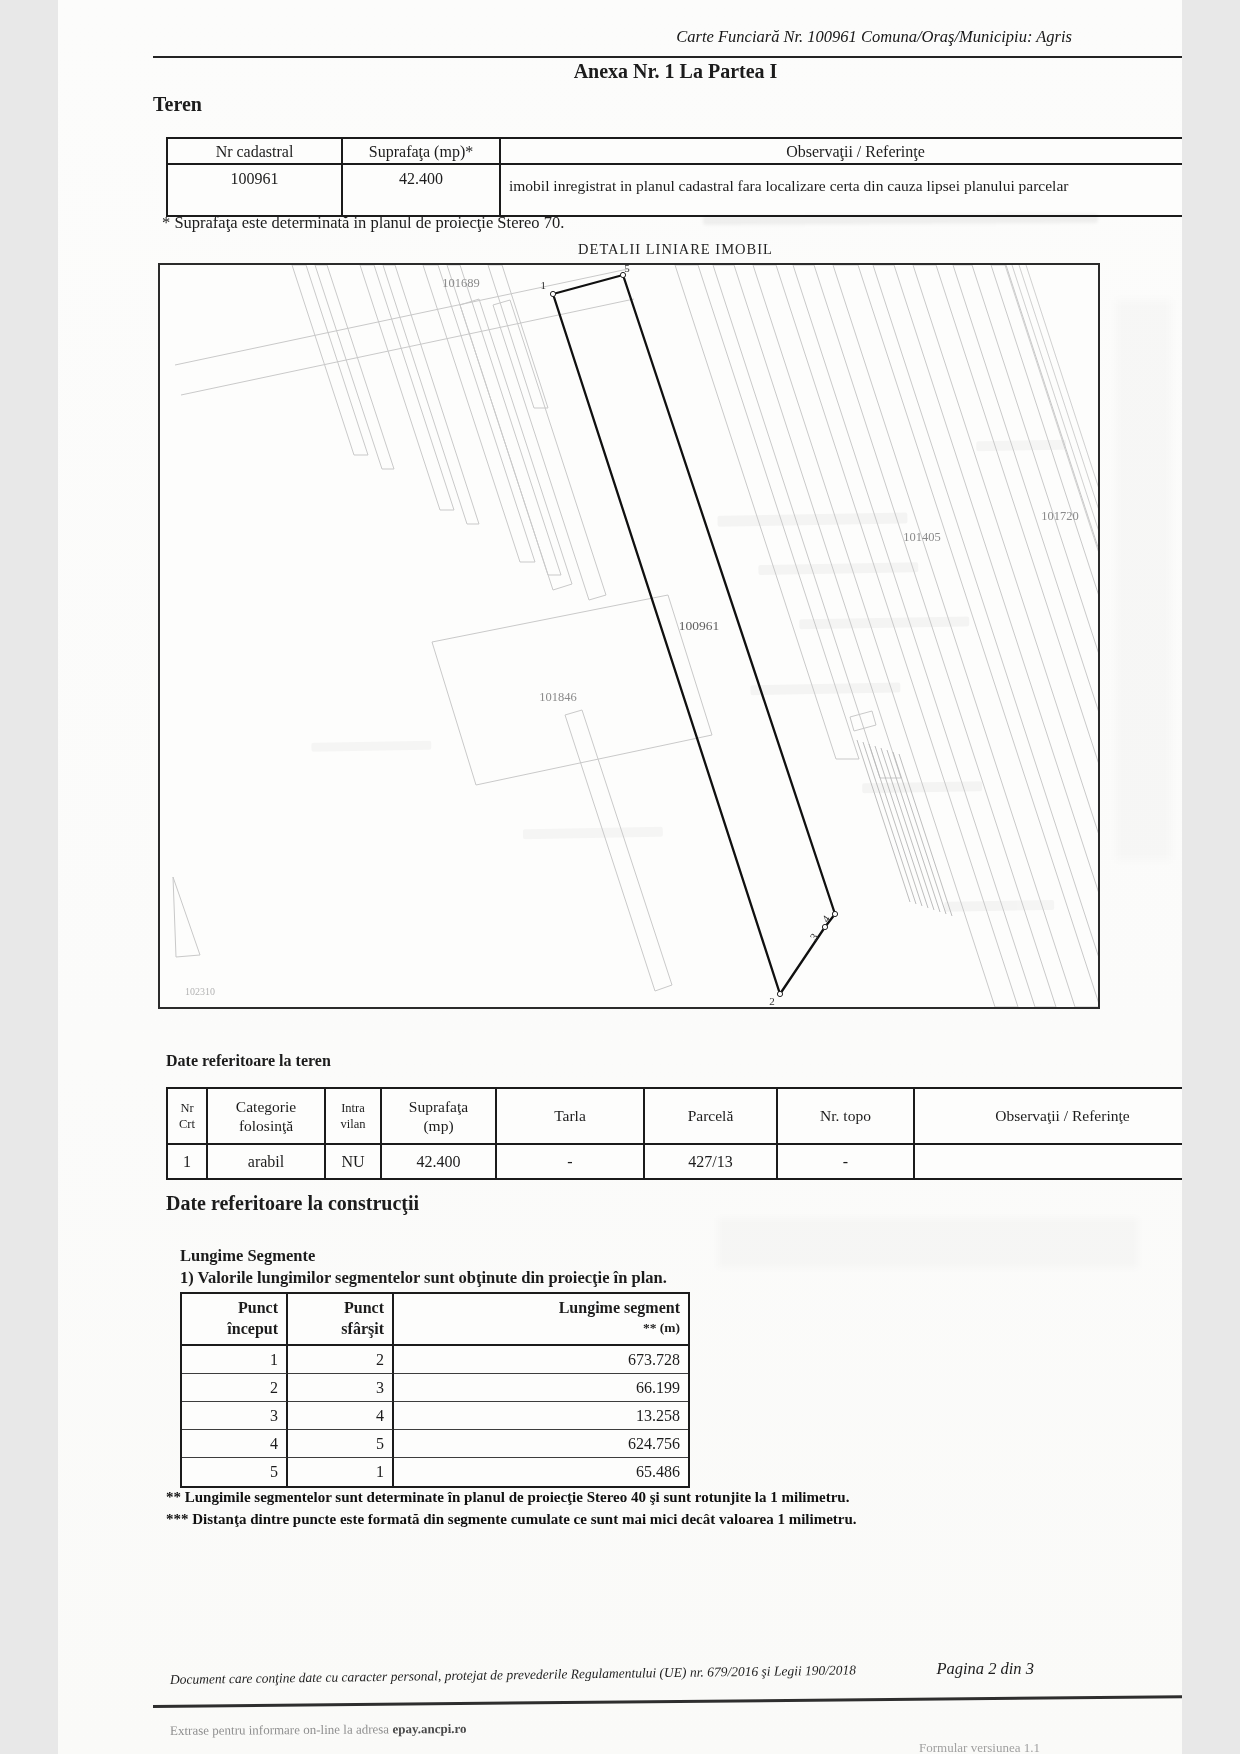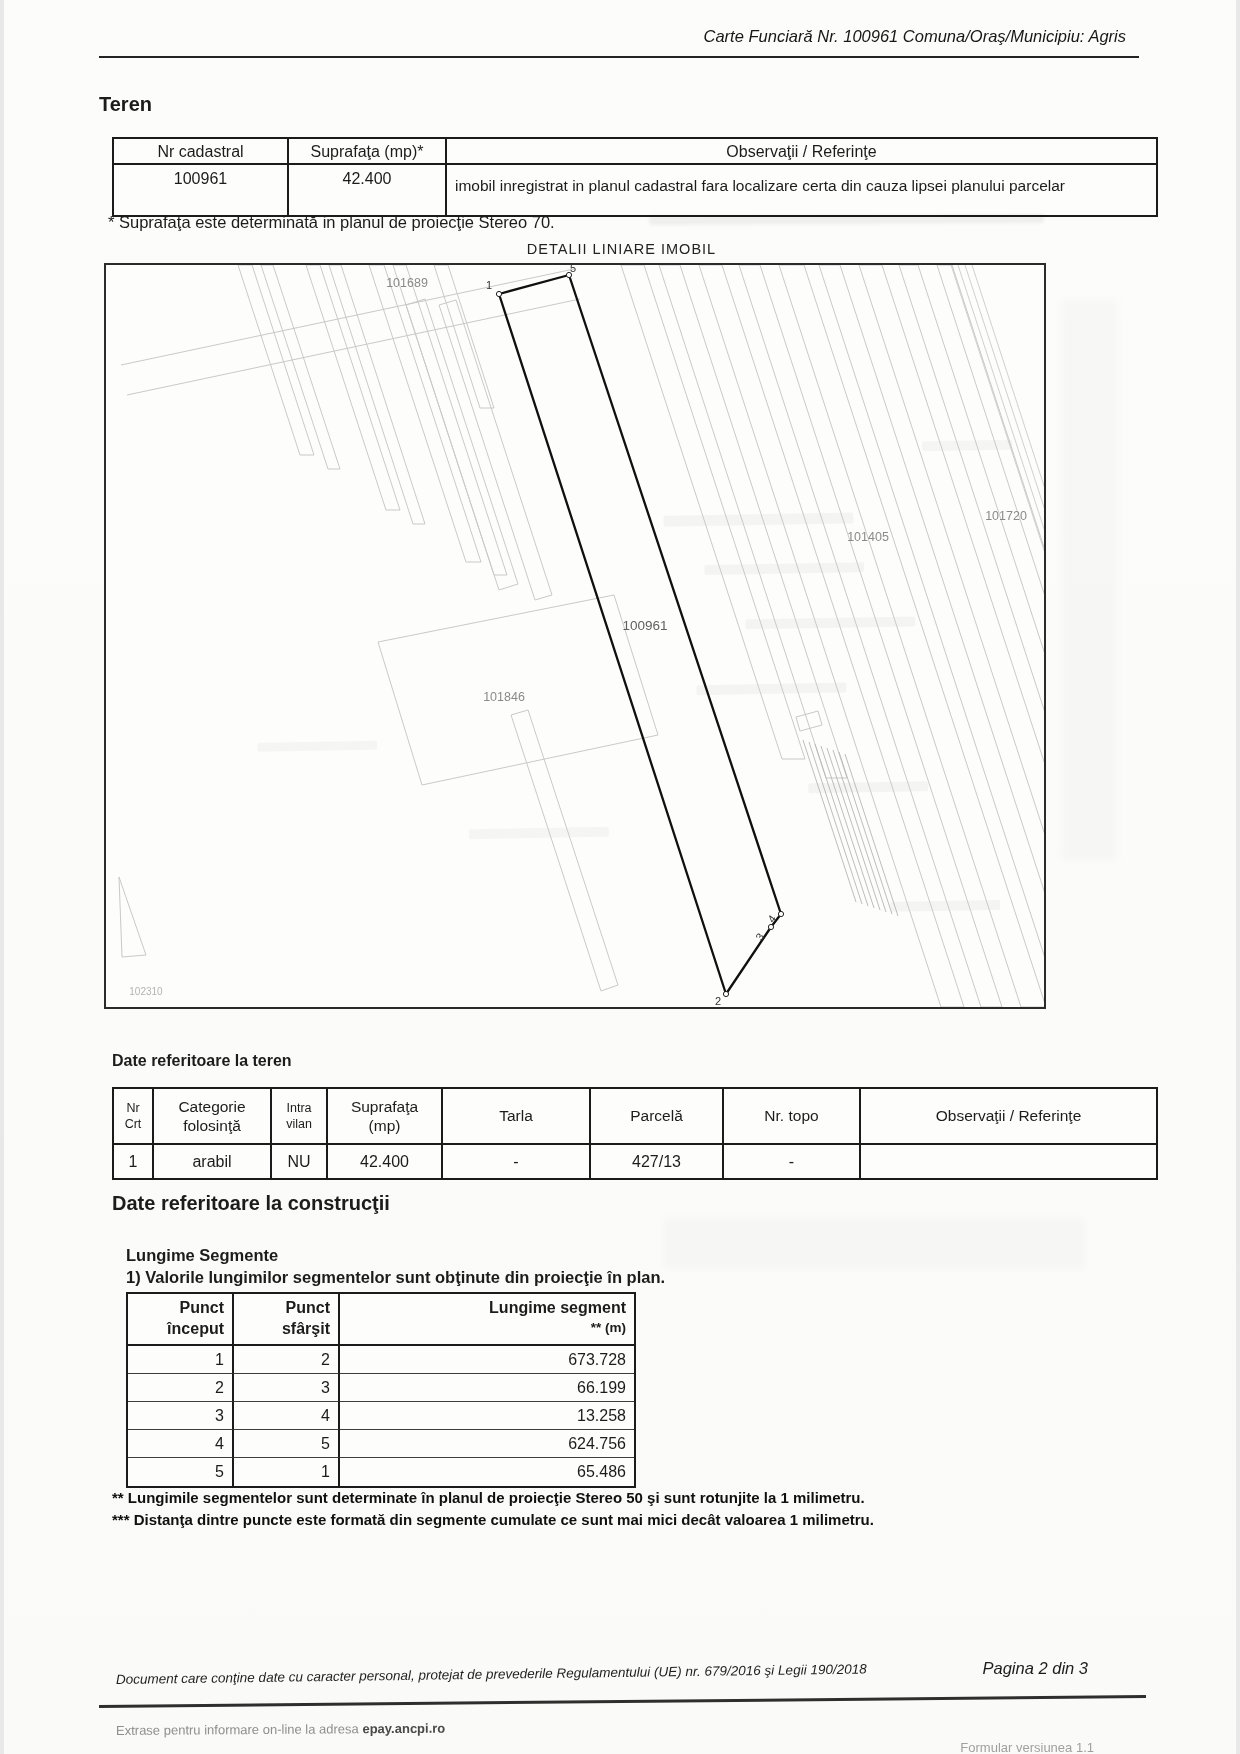--- a/index.html
+++ b/index.html
@@ -1,19 +1,19 @@
 <!DOCTYPE html>
 <html><head>
 <meta charset="utf-8">
 <style>
   html,body{margin:0;padding:0;background:#e8e8e8;}
   .page{
-    position:relative; width:1232px; height:1754px; margin:0 auto;
+    position:relative; width:1124px; height:1754px; margin:0 auto;
     background:linear-gradient(180deg,#fcfcfb 0%,#fbfbfa 60%,#fafaf8 100%);
-    font-family:Liberation Sans, sans-serif; color:#1c1c1c; overflow:hidden;
+    font-family:Liberation Serif, serif; color:#1c1c1c; overflow:hidden;
   }
   .abs{position:absolute;}
   
   .carte{top:27px; right:110px; font-style:italic; font-size:16.5px; color:#171717;}
   .toprule{top:56px; left:95px; width:1040px; height:2px; background:#242424;}
   .anexa{top:60px; left:95px; width:1045px; text-align:center; font-weight:700; font-size:20px;}
   .h-teren{top:93px; left:95px; font-weight:700; font-size:20px;}
   
   .t1{top:137px; left:108px; width:1046px; display:grid; grid-template-columns:175px 158px 1fr;
       border:2px solid #1b1b1b; background:#fdfdfc; box-sizing:border-box;}
@@ -65,20 +65,21 @@
   .sm2{top:1218px; left:660px; width:420px; height:50px; background:rgba(0,0,0,0.018); filter:blur(3px);}
   .sm3{top:300px; left:1058px; width:55px; height:560px; background:rgba(0,0,0,0.02); filter:blur(4px);}
 </style>
 </head>
 <body>
 
 <div class="page">
 
   <div class="abs carte">Carte Funciară Nr. 100961 Comuna/Oraş/Municipiu: Agris</div>
   <div class="abs toprule"></div>
+  <div class="abs anexa">Anexa Nr. 1 La Partea I</div>
 
   <div class="abs h-teren">Teren</div>
 
   <div class="abs t1">
     <div class="cell hd vr">Nr cadastral</div>
     <div class="cell hd vr">Suprafaţa (mp)*</div>
     <div class="cell hd">Observaţii / Referinţe</div>
     <div class="cell dt vr">100961</div>
     <div class="cell dt vr">42.400</div>
     <div class="cell obs">imobil inregistrat in planul cadastral fara localizare certa din cauza lipsei planului parcelar</div>
@@ -239,21 +240,21 @@
 
     <div class="cell dt vr">4</div>
     <div class="cell dt vr">5</div>
     <div class="cell dt">624.756</div>
 
     <div class="cell dt vr last">5</div>
     <div class="cell dt vr last">1</div>
     <div class="cell dt last">65.486</div>
   </div>
 
-  <div class="abs fn fn2">** Lungimile segmentelor sunt determinate în planul de proiecţie Stereo 50 şi sunt rotunjite la 1 milimetru.</div>
+  <div class="abs fn fn2">** Lungimile segmentelor sunt determinate în planul de proiecţie Stereo 40 şi sunt rotunjite la 1 milimetru.</div>
   <div class="abs fn fn3">*** Distanţa dintre puncte este formată din segmente cumulate ce sunt mai mici decât valoarea 1 milimetru.</div>
 
   <div class="abs privacy">Document care conţine date cu caracter personal, protejat de prevederile Regulamentului (UE) nr. 679/2016 şi Legii 190/2018</div>
   <div class="abs pagenum">Pagina 2 din 3</div>
   <div class="abs botrule"></div>
   <div class="abs extras"><span>Extrase pentru informare on-line la adresa </span><b>epay.ancpi.ro</b></div>
   <div class="abs version">Formular versiunea 1.1</div>
 
   <div class="abs smudge sm1"></div>
   <div class="abs sm2" style="position:absolute"></div>

